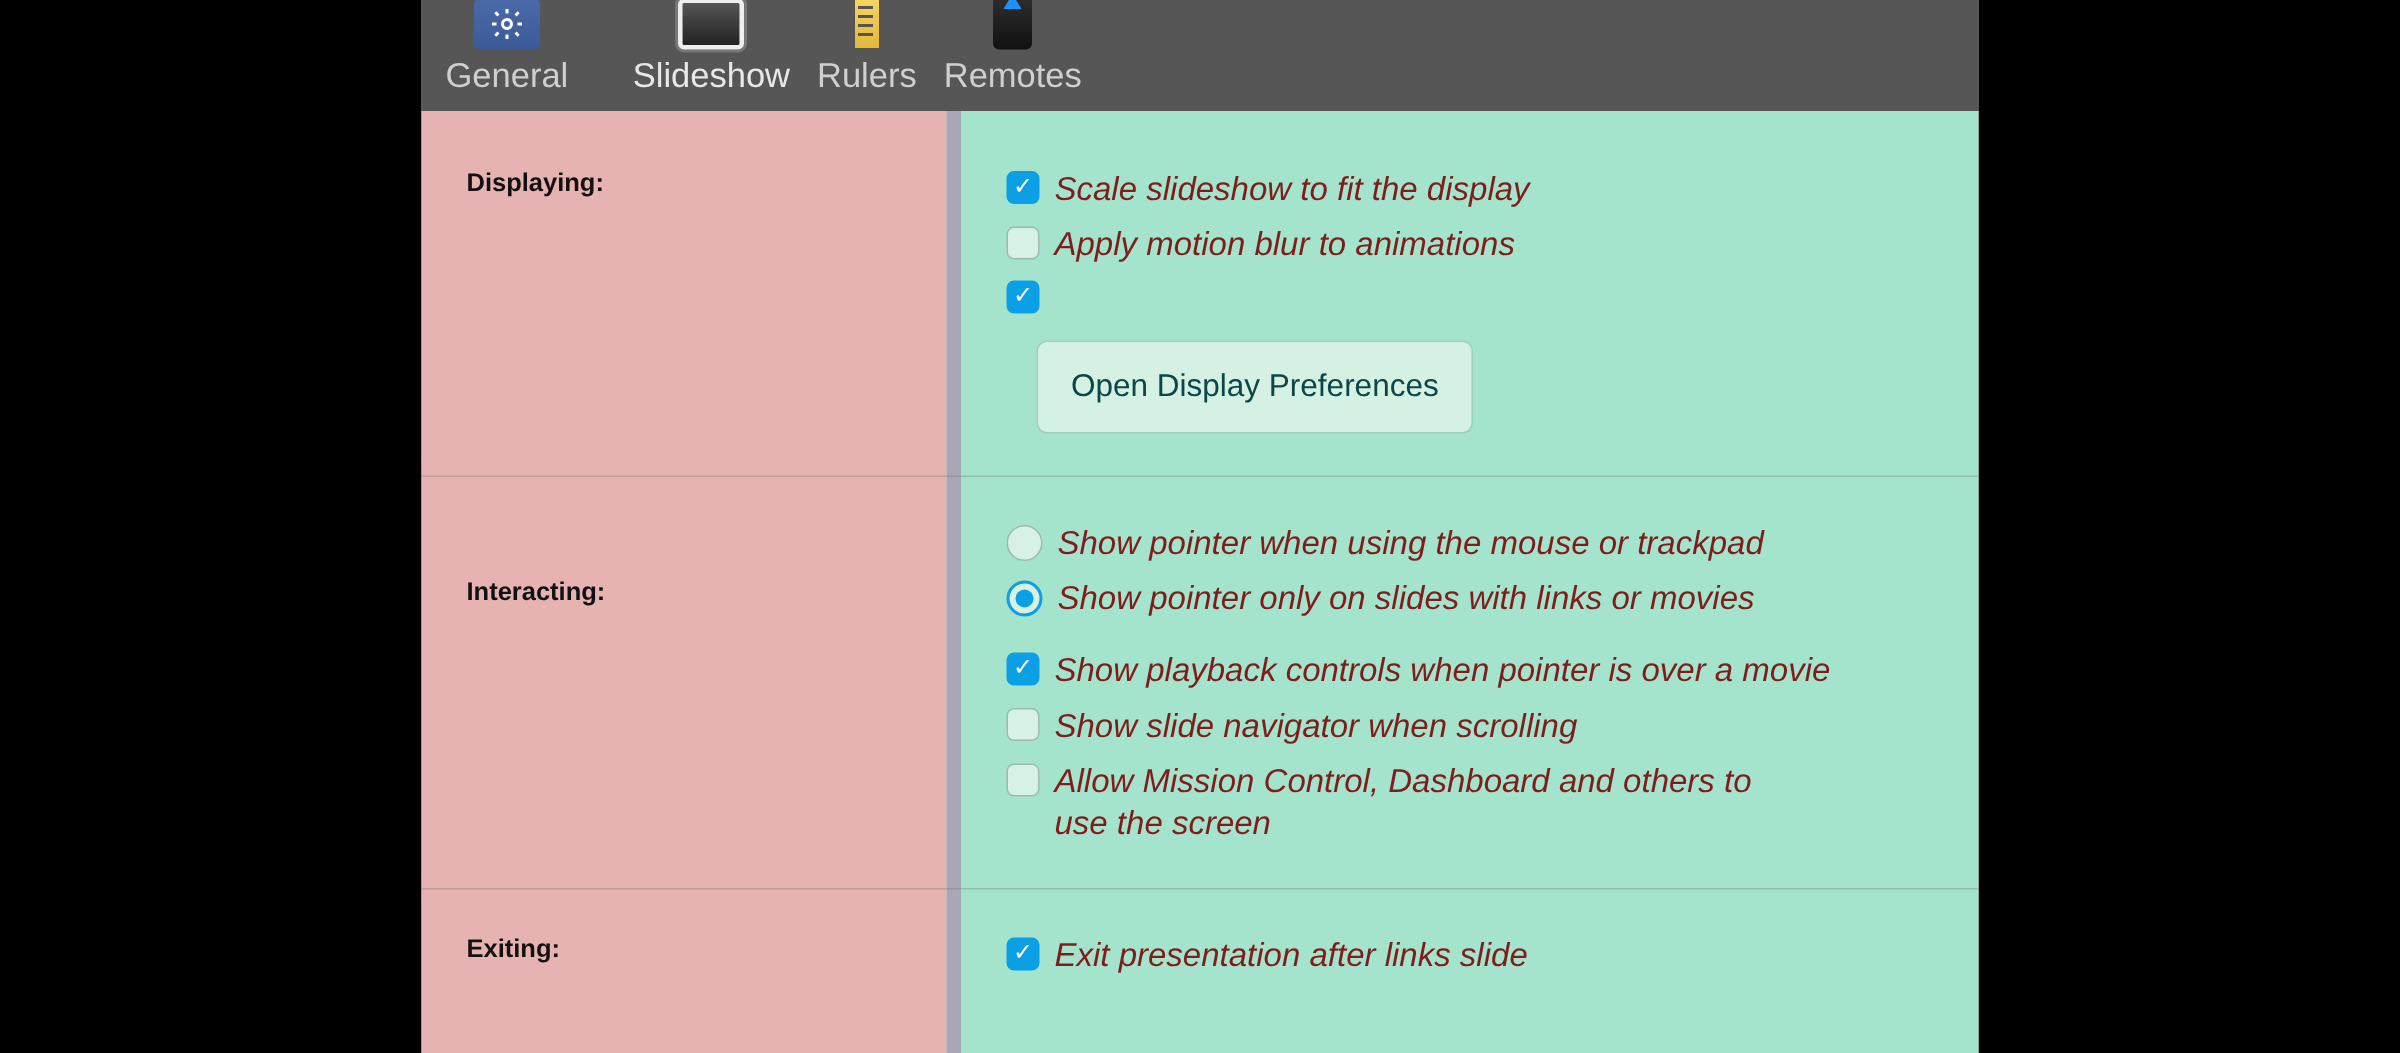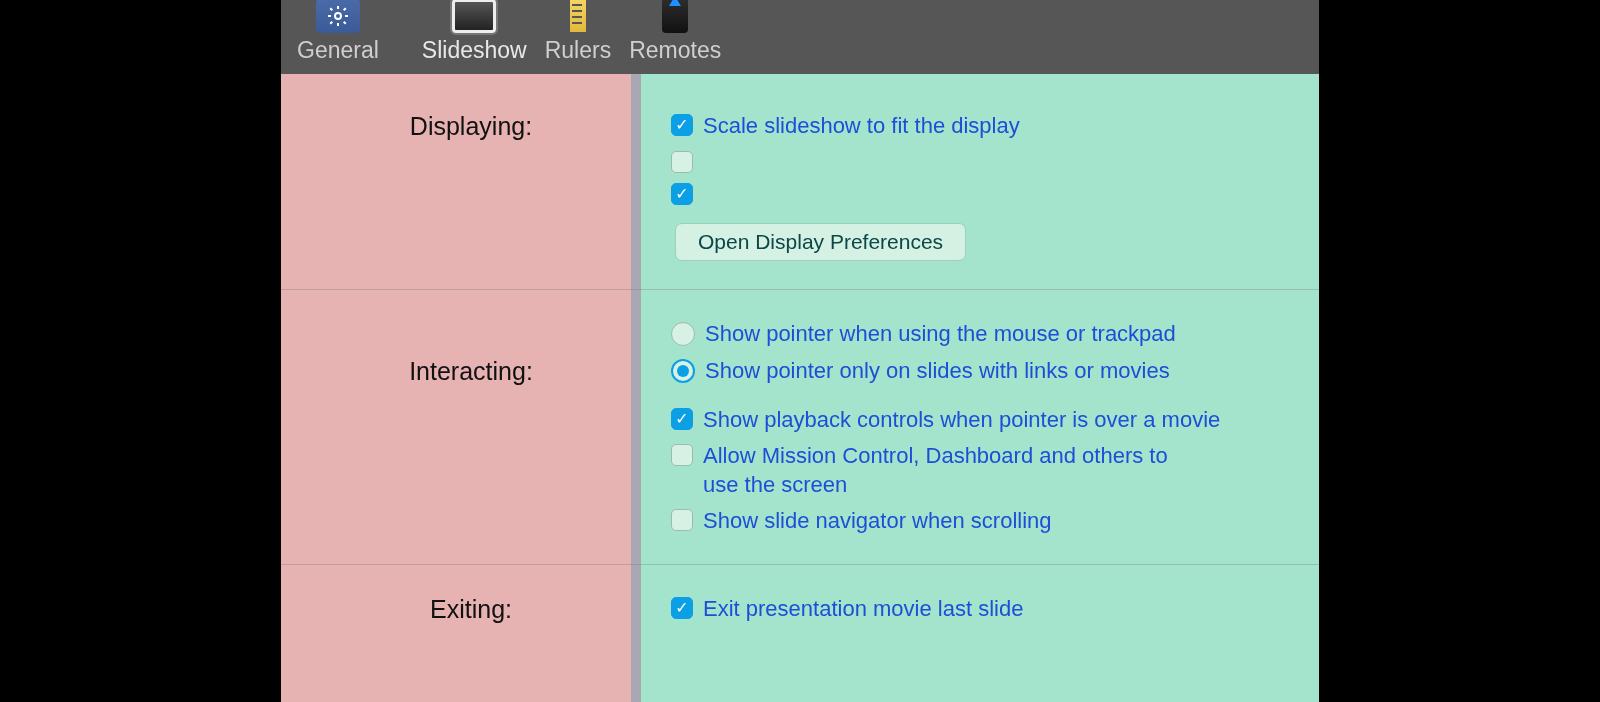--- a/index.html
+++ b/index.html
@@ -101,25 +101,25 @@
     padding-top: 30px;
   }
   .row {
     display: flex;
     align-items: flex-start;
   }
   .row + .row { margin-top: 8px; }
   .label-col {
     width: 320px;
     min-width: 320px;
-    text-align: center;
+    text-align: left;
     padding-right: 0;
-    font-weight: 400;
+    font-weight: 700;
     color: #111;
-    font-size: 25px;
+    font-size: 17px;
     padding-top: 0;
   }
   .ctrl-col {
     padding-left: 40px;
     display: flex;
     align-items: flex-start;
     gap: 10px;
   }
   .check, .radio {
     width: 22px; height: 22px;
@@ -143,30 +143,30 @@
     background: #d8f1e5;
   }
   .radio.selected {
     border: 2px solid #0b9fe6;
     background: #d8f1e5;
     position: relative;
   }
   .radio.selected::after{
     content:"";position:absolute;inset:4px;border-radius:50%;background:#0b9fe6;
   }
-  .opt-label { color:#1d4ed8; line-height: 1.3; }
+  .opt-label { color:#7f1d1d; line-height: 1.3; font-style: italic; }
   .opt-label.wrap { max-width: 480px; }
   .btn {
     margin-top: 10px;
-    margin-left: 44px;
+    margin-left: 60px;
     display: inline-block;
     background: #d4f1e4;
     border: 1px solid #9ccfbd;
     border-radius: 7px;
-    padding: 6px 22px;
+    padding: 18px 22px;
     font-size: 21px;
     color: #0c4646;
   }
   .spacer-gap { height: 20px; }
 </style>
 </head>
 <body>
 
 <div class="window">
 
@@ -209,20 +209,21 @@
             <div class="label-col">Displaying:</div>
             <div class="ctrl-col">
               <span class="check checked">✓</span>
               <span class="opt-label">Scale slideshow to fit the display</span>
             </div>
           </div>
           <div class="row">
             <div class="label-col"></div>
             <div class="ctrl-col">
               <span class="check"></span>
+              <span class="opt-label">Apply motion blur to animations</span>
             </div>
           </div>
           <div class="row">
             <div class="label-col"></div>
             <div class="ctrl-col">
               <span class="check checked">✓</span>
             </div>
           </div>
           <div class="row">
             <div class="label-col"></div>
@@ -250,38 +251,38 @@
             <div class="label-col"></div>
             <div class="ctrl-col">
               <span class="check checked">✓</span>
               <span class="opt-label">Show playback controls when pointer is over a movie</span>
             </div>
           </div>
           <div class="row">
             <div class="label-col"></div>
             <div class="ctrl-col">
               <span class="check"></span>
+              <span class="opt-label">Show slide navigator when scrolling</span>
+            </div>
+          </div>
+          <div class="row">
+            <div class="label-col"></div>
+            <div class="ctrl-col">
+              <span class="check"></span>
               <span class="opt-label wrap">Allow Mission Control, Dashboard and others to use the screen</span>
             </div>
           </div>
-          <div class="row">
-            <div class="label-col"></div>
-            <div class="ctrl-col">
-              <span class="check"></span>
-              <span class="opt-label">Show slide navigator when scrolling</span>
-            </div>
-          </div>
         </div>
 
         <div class="section">
           <div class="row">
             <div class="label-col">Exiting:</div>
             <div class="ctrl-col">
               <span class="check checked">✓</span>
-              <span class="opt-label">Exit presentation movie last slide</span>
+              <span class="opt-label">Exit presentation after links slide</span>
             </div>
           </div>
         </div>
 
       </div>
     </div>
   </div>
 </div>
 
 </body></html>

